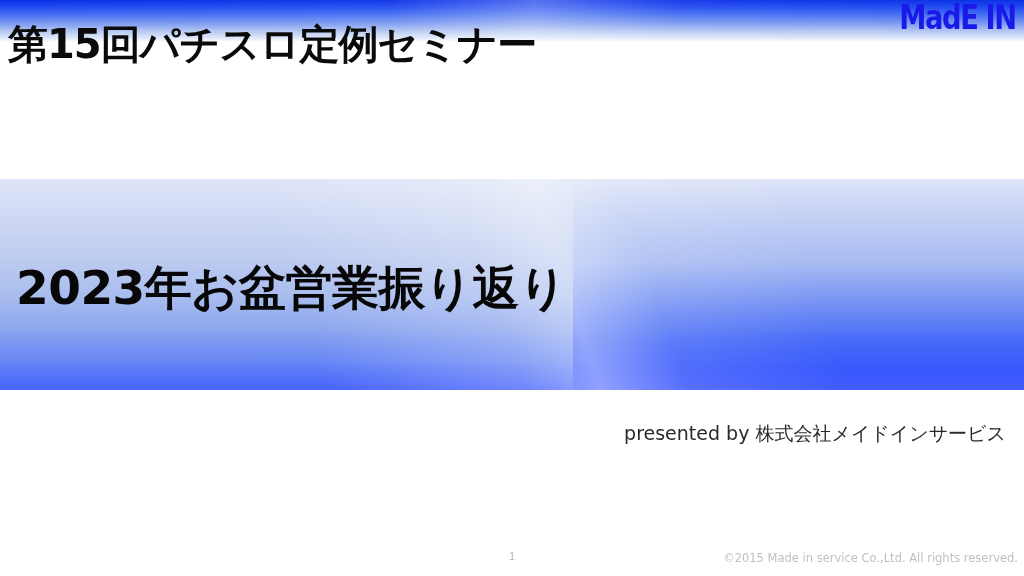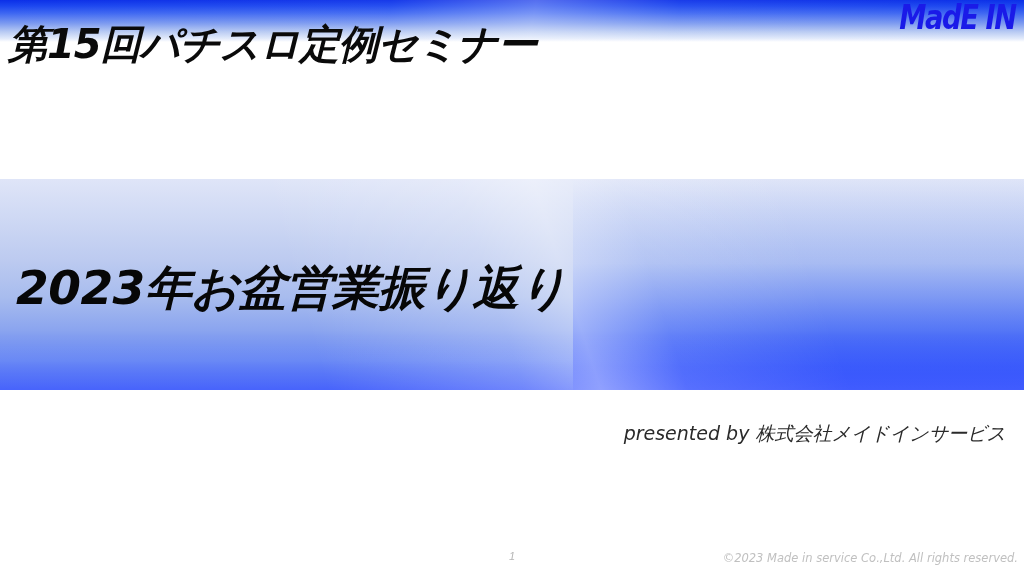--- a/index.html
+++ b/index.html
@@ -9,21 +9,20 @@
   }
   body {
     font-family: "Liberation Sans", "DejaVu Sans", sans-serif;
   }
   .slide {
     position: relative;
     width: 1024px;
     height: 576px;
     background: #ffffff;
     overflow: hidden;
-    font-style: italic;
   }
 
   
   .header-band {
     position: absolute;
     left: 0;
     top: 0;
     width: 1024px;
     height: 42px;
     background:
@@ -220,15 +219,15 @@
 
     <div class="main-title">
       <div class="line line1">2023年お盆営業振り返り</div>
     </div>
   </div>
 
   <div class="presenter">presented by 株式会社メイドインサービス</div>
 
   <div class="page-number">1</div>
 
-  <div class="copyright">©2023 Made in service Co.,Ltd. All rights reserved.</div>
+  <div class="copyright">©2015 Made in service Co.,Ltd. All rights reserved.</div>
 
 </div>
 
 </body></html>

